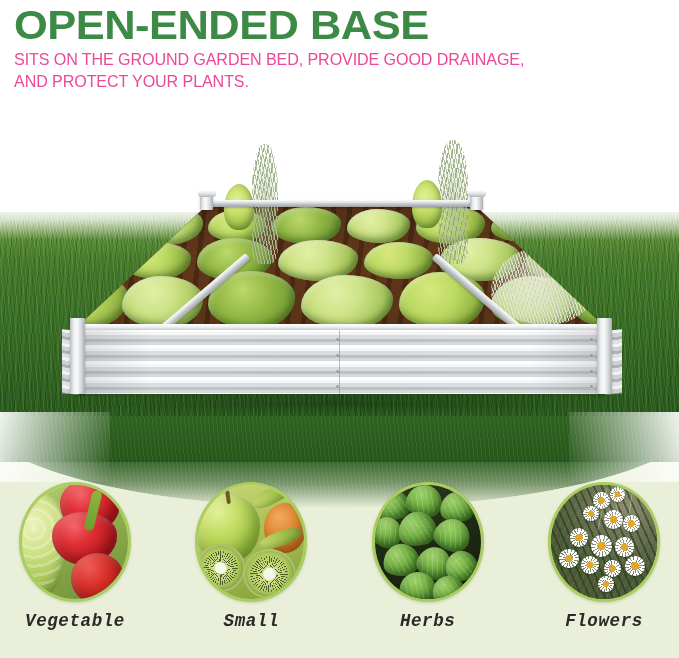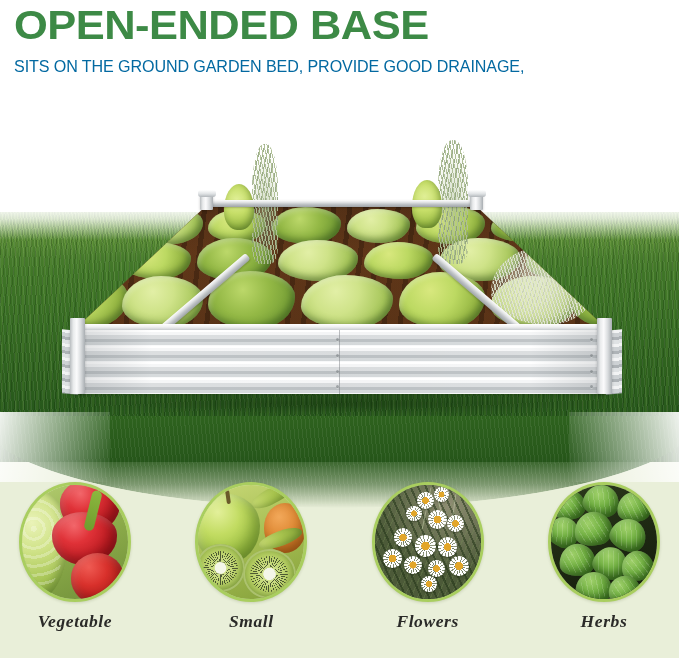--- a/index.html
+++ b/index.html
@@ -33,26 +33,26 @@
     font-weight: bold;
     font-size: 41px;
     line-height: 42px;
     letter-spacing: -0.5px;
     color: #3d8a46;
     transform: scaleX(1.06);
     transform-origin: left center;
     white-space: nowrap;
   }
   .subcopy {
-    margin-top: 10px;
+    margin-top: 3px;
     font-family: "Liberation Sans", sans-serif;
     font-size: 16.1px;
     line-height: 21.5px;
     letter-spacing: -0.1px;
-    color: #0369a1;
+    color: #ec4899;
     white-space: nowrap;
   }
   .subcopy-line { display: block; }
 
   
   .hero {
     position: absolute;
     left: 0; top: 128px;
     width: 679px; height: 345px;
     overflow: hidden;
@@ -353,21 +353,21 @@
     border: 3px solid #a9ce5f;
     background: #dce8c0;
     overflow: hidden;
     position: relative;
     box-shadow: 0 1px 3px rgba(60,80,30,.18);
   }
   .cat-art { position: absolute; inset: 0; }
 
   .cat-label {
     margin-top: 9px;
-    font-family: Liberation Serif, serif;
+    font-family: Liberation Mono, monospace;
     font-weight: bold;
     font-style: italic;
     font-size: 17.5px;
     letter-spacing: .6px;
     color: #2a2a28;
     white-space: nowrap;
     text-align: center;
   }
 
   
@@ -559,20 +559,21 @@
 </style>
 </head>
 <body>
 
 <div id="page">
 
   <div class="copy-block">
     <div class="headline">OPEN-ENDED BASE</div>
     <div class="subcopy">
       <span class="subcopy-line">SITS ON THE GROUND GARDEN BED, PROVIDE GOOD DRAINAGE,</span>
+      <span class="subcopy-line">AND PROTECT YOUR PLANTS.</span>
     </div>
   </div>
 
   <div class="hero">
 
     <div class="lawn"></div>
     <div class="lawn-top-fade"></div>
     <div class="bed-shadow"></div>
 
     <div class="bed">
@@ -678,20 +679,39 @@
             <div class="bean b2"></div>
             <div class="kiwi k1"></div>
             <div class="kiwi k2"></div>
           </div>
         </div>
         <div class="cat-label">Small</div>
       </div>
 
       <div class="cat-item">
         <div class="cat-circle">
+          <div class="cat-art a-herb">
+            <div class="mint" style="left:2%;  top:4%;  width:30%; height:26%; transform:rotate(-18deg);"></div>
+            <div class="mint" style="left:30%; top:0%;  width:34%; height:28%; transform:rotate(10deg);"></div>
+            <div class="mint" style="left:62%; top:6%;  width:32%; height:26%; transform:rotate(-8deg);"></div>
+            <div class="mint" style="left:-4%; top:28%; width:30%; height:26%; transform:rotate(22deg);"></div>
+            <div class="mint" style="left:22%; top:24%; width:36%; height:30%; transform:rotate(-14deg);"></div>
+            <div class="mint" style="left:56%; top:30%; width:34%; height:28%; transform:rotate(16deg);"></div>
+            <div class="mint" style="left:8%;  top:52%; width:34%; height:28%; transform:rotate(-10deg);"></div>
+            <div class="mint" style="left:40%; top:54%; width:32%; height:28%; transform:rotate(18deg);"></div>
+            <div class="mint" style="left:66%; top:58%; width:30%; height:26%; transform:rotate(-20deg);"></div>
+            <div class="mint" style="left:24%; top:76%; width:34%; height:26%; transform:rotate(6deg);"></div>
+            <div class="mint" style="left:54%; top:80%; width:30%; height:24%; transform:rotate(-16deg);"></div>
+          </div>
+        </div>
+        <div class="cat-label">Herbs</div>
+      </div>
+
+      <div class="cat-item">
+        <div class="cat-circle">
           <div class="cat-art a-flower">
             <div class="stem-twig" style="left:48%; top:2%;  width:1px; height:38%; transform:rotate(12deg);"></div>
             <div class="stem-twig" style="left:62%; top:4%;  width:1px; height:34%; transform:rotate(-14deg);"></div>
             <div class="stem-twig" style="left:74%; top:8%;  width:1px; height:30%; transform:rotate(8deg);"></div>
             <div class="daisy" style="left:40%; top:6%;  width:16%; height:15%;"></div>
             <div class="daisy" style="left:56%; top:2%;  width:14%; height:13%;"></div>
             <div class="daisy" style="left:30%; top:18%; width:15%; height:14%;"></div>
             <div class="daisy" style="left:50%; top:22%; width:18%; height:17%;"></div>
             <div class="daisy" style="left:68%; top:26%; width:16%; height:15%;"></div>
             <div class="daisy" style="left:18%; top:38%; width:17%; height:16%;"></div>
@@ -700,35 +720,16 @@
             <div class="daisy" style="left:8%;  top:56%; width:18%; height:17%;"></div>
             <div class="daisy" style="left:28%; top:62%; width:17%; height:16%;"></div>
             <div class="daisy" style="left:50%; top:66%; width:16%; height:15%;"></div>
             <div class="daisy" style="left:70%; top:62%; width:19%; height:18%;"></div>
             <div class="daisy" style="left:44%; top:80%; width:15%; height:14%;"></div>
           </div>
         </div>
         <div class="cat-label">Flowers</div>
       </div>
 
-      <div class="cat-item">
-        <div class="cat-circle">
-          <div class="cat-art a-herb">
-            <div class="mint" style="left:2%;  top:4%;  width:30%; height:26%; transform:rotate(-18deg);"></div>
-            <div class="mint" style="left:30%; top:0%;  width:34%; height:28%; transform:rotate(10deg);"></div>
-            <div class="mint" style="left:62%; top:6%;  width:32%; height:26%; transform:rotate(-8deg);"></div>
-            <div class="mint" style="left:-4%; top:28%; width:30%; height:26%; transform:rotate(22deg);"></div>
-            <div class="mint" style="left:22%; top:24%; width:36%; height:30%; transform:rotate(-14deg);"></div>
-            <div class="mint" style="left:56%; top:30%; width:34%; height:28%; transform:rotate(16deg);"></div>
-            <div class="mint" style="left:8%;  top:52%; width:34%; height:28%; transform:rotate(-10deg);"></div>
-            <div class="mint" style="left:40%; top:54%; width:32%; height:28%; transform:rotate(18deg);"></div>
-            <div class="mint" style="left:66%; top:58%; width:30%; height:26%; transform:rotate(-20deg);"></div>
-            <div class="mint" style="left:24%; top:76%; width:34%; height:26%; transform:rotate(6deg);"></div>
-            <div class="mint" style="left:54%; top:80%; width:30%; height:24%; transform:rotate(-16deg);"></div>
-          </div>
-        </div>
-        <div class="cat-label">Herbs</div>
-      </div>
-
 
     </div>
   </div>
 </div>
 
 </body></html>

